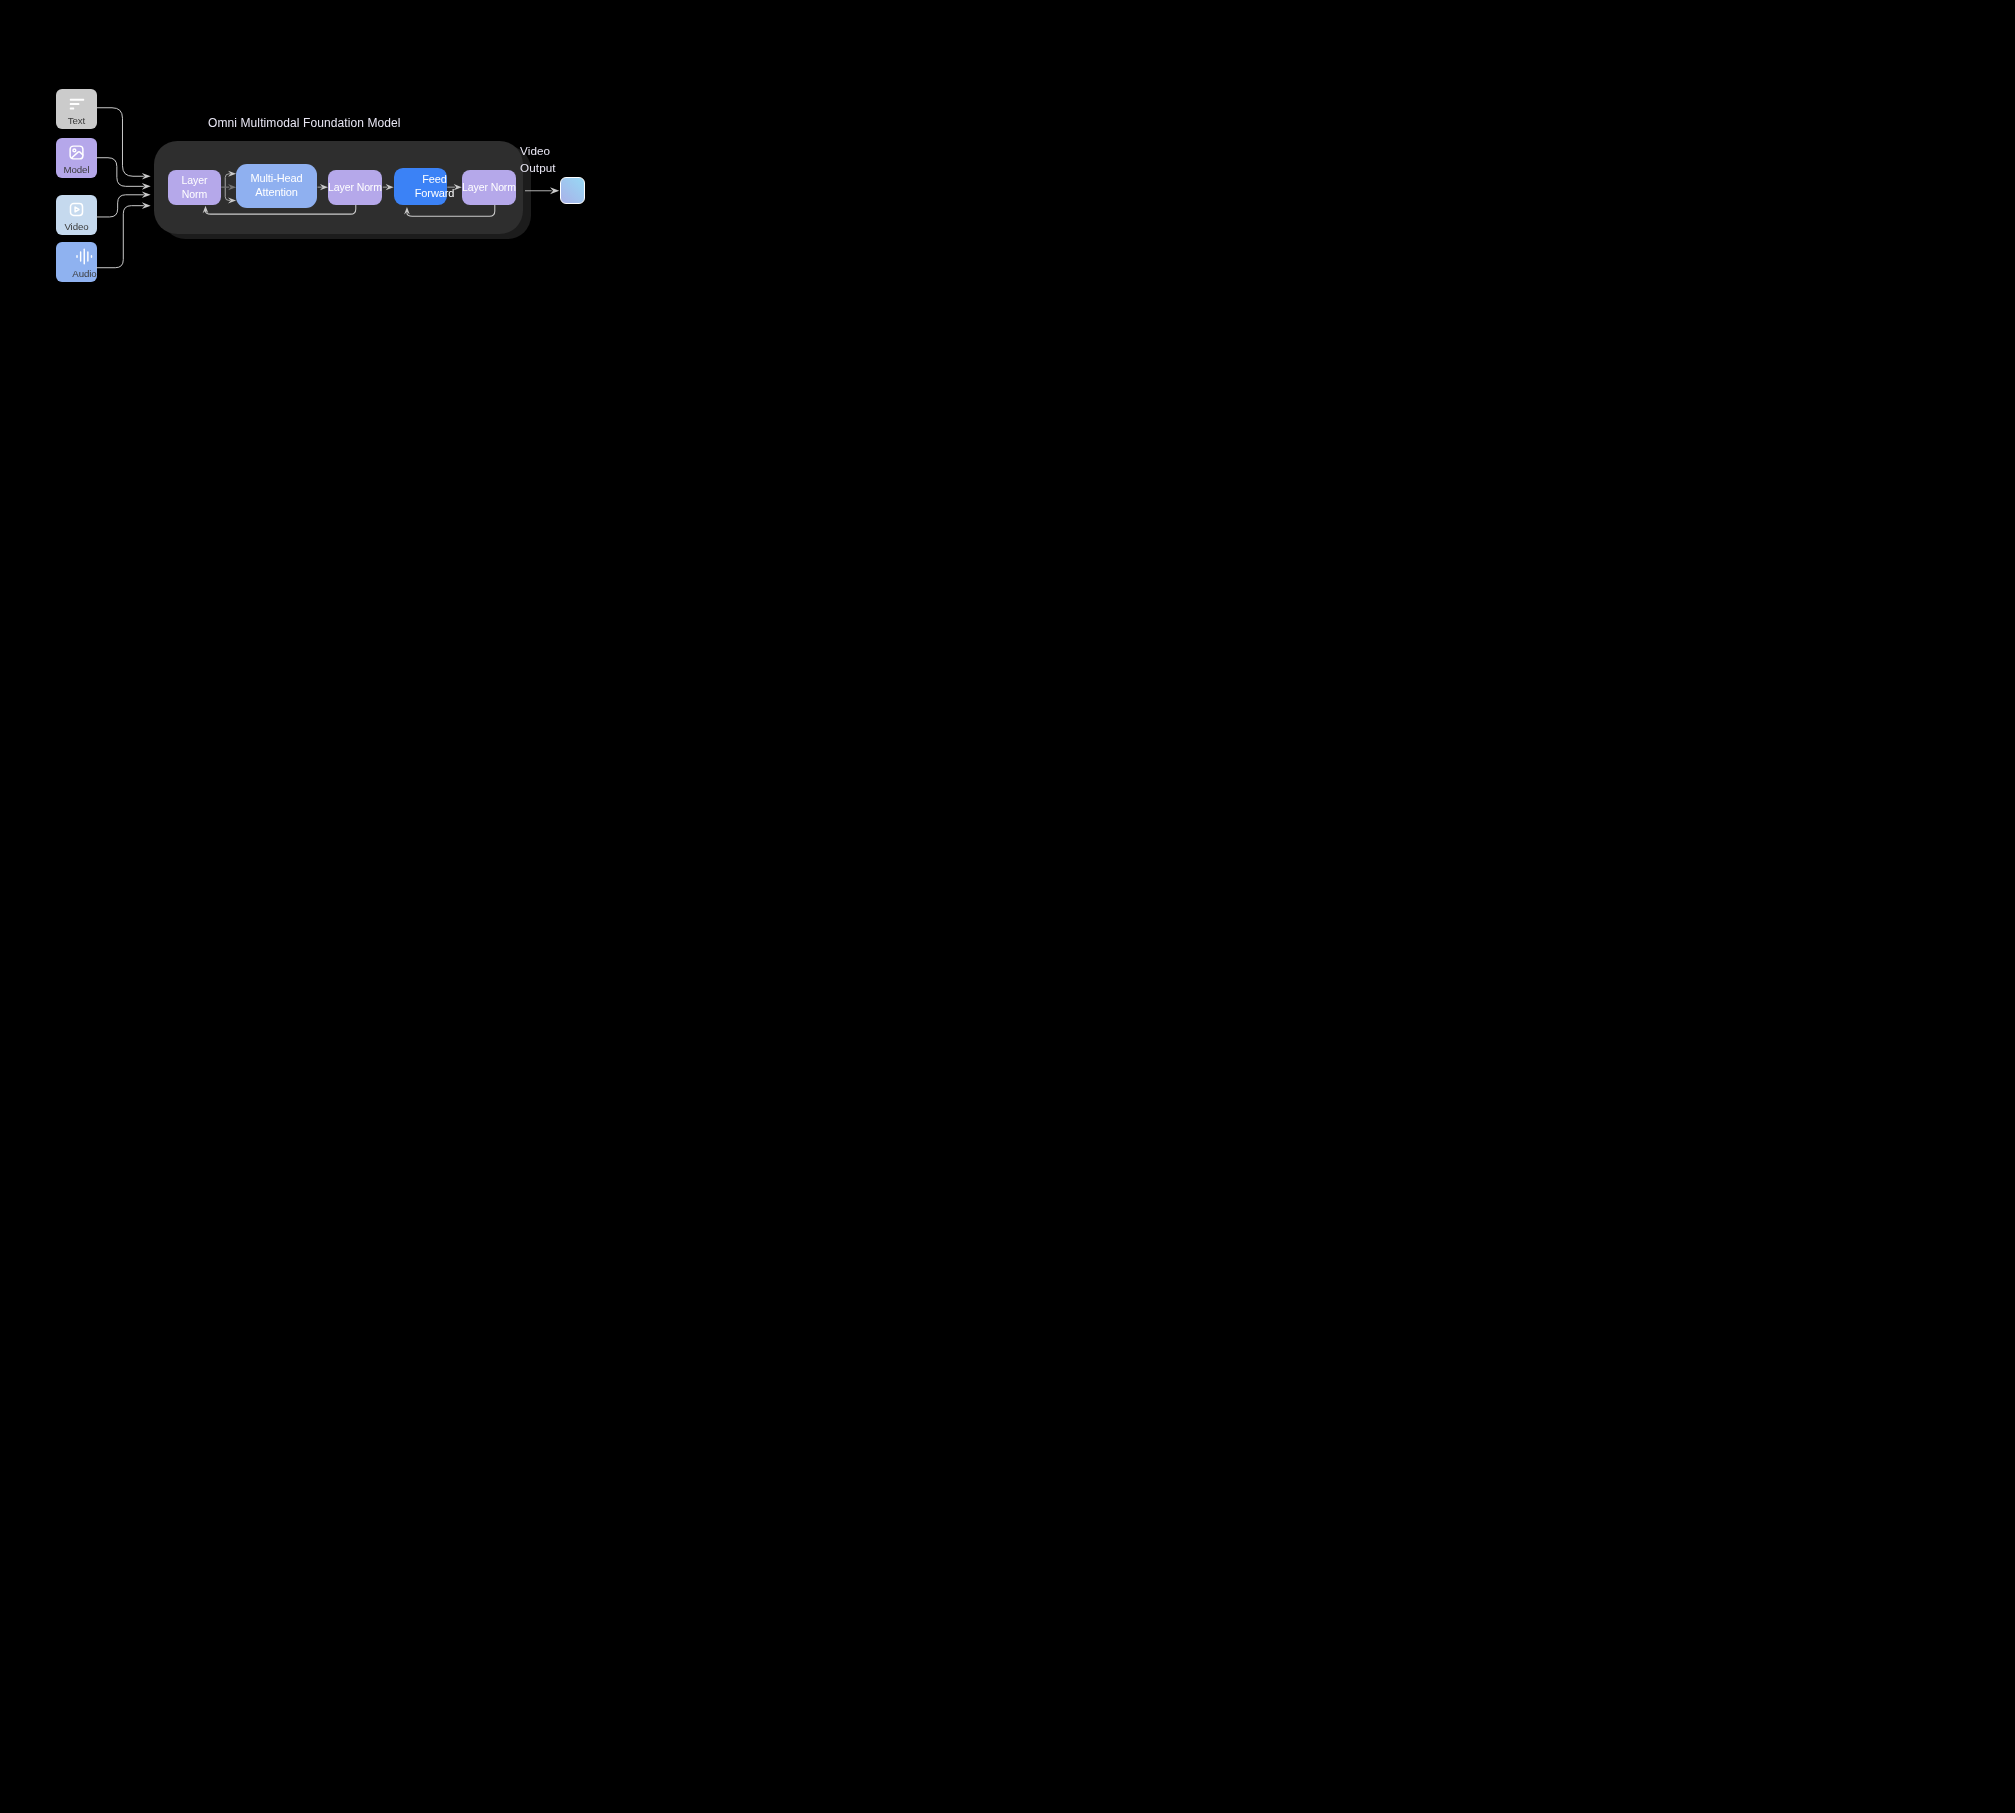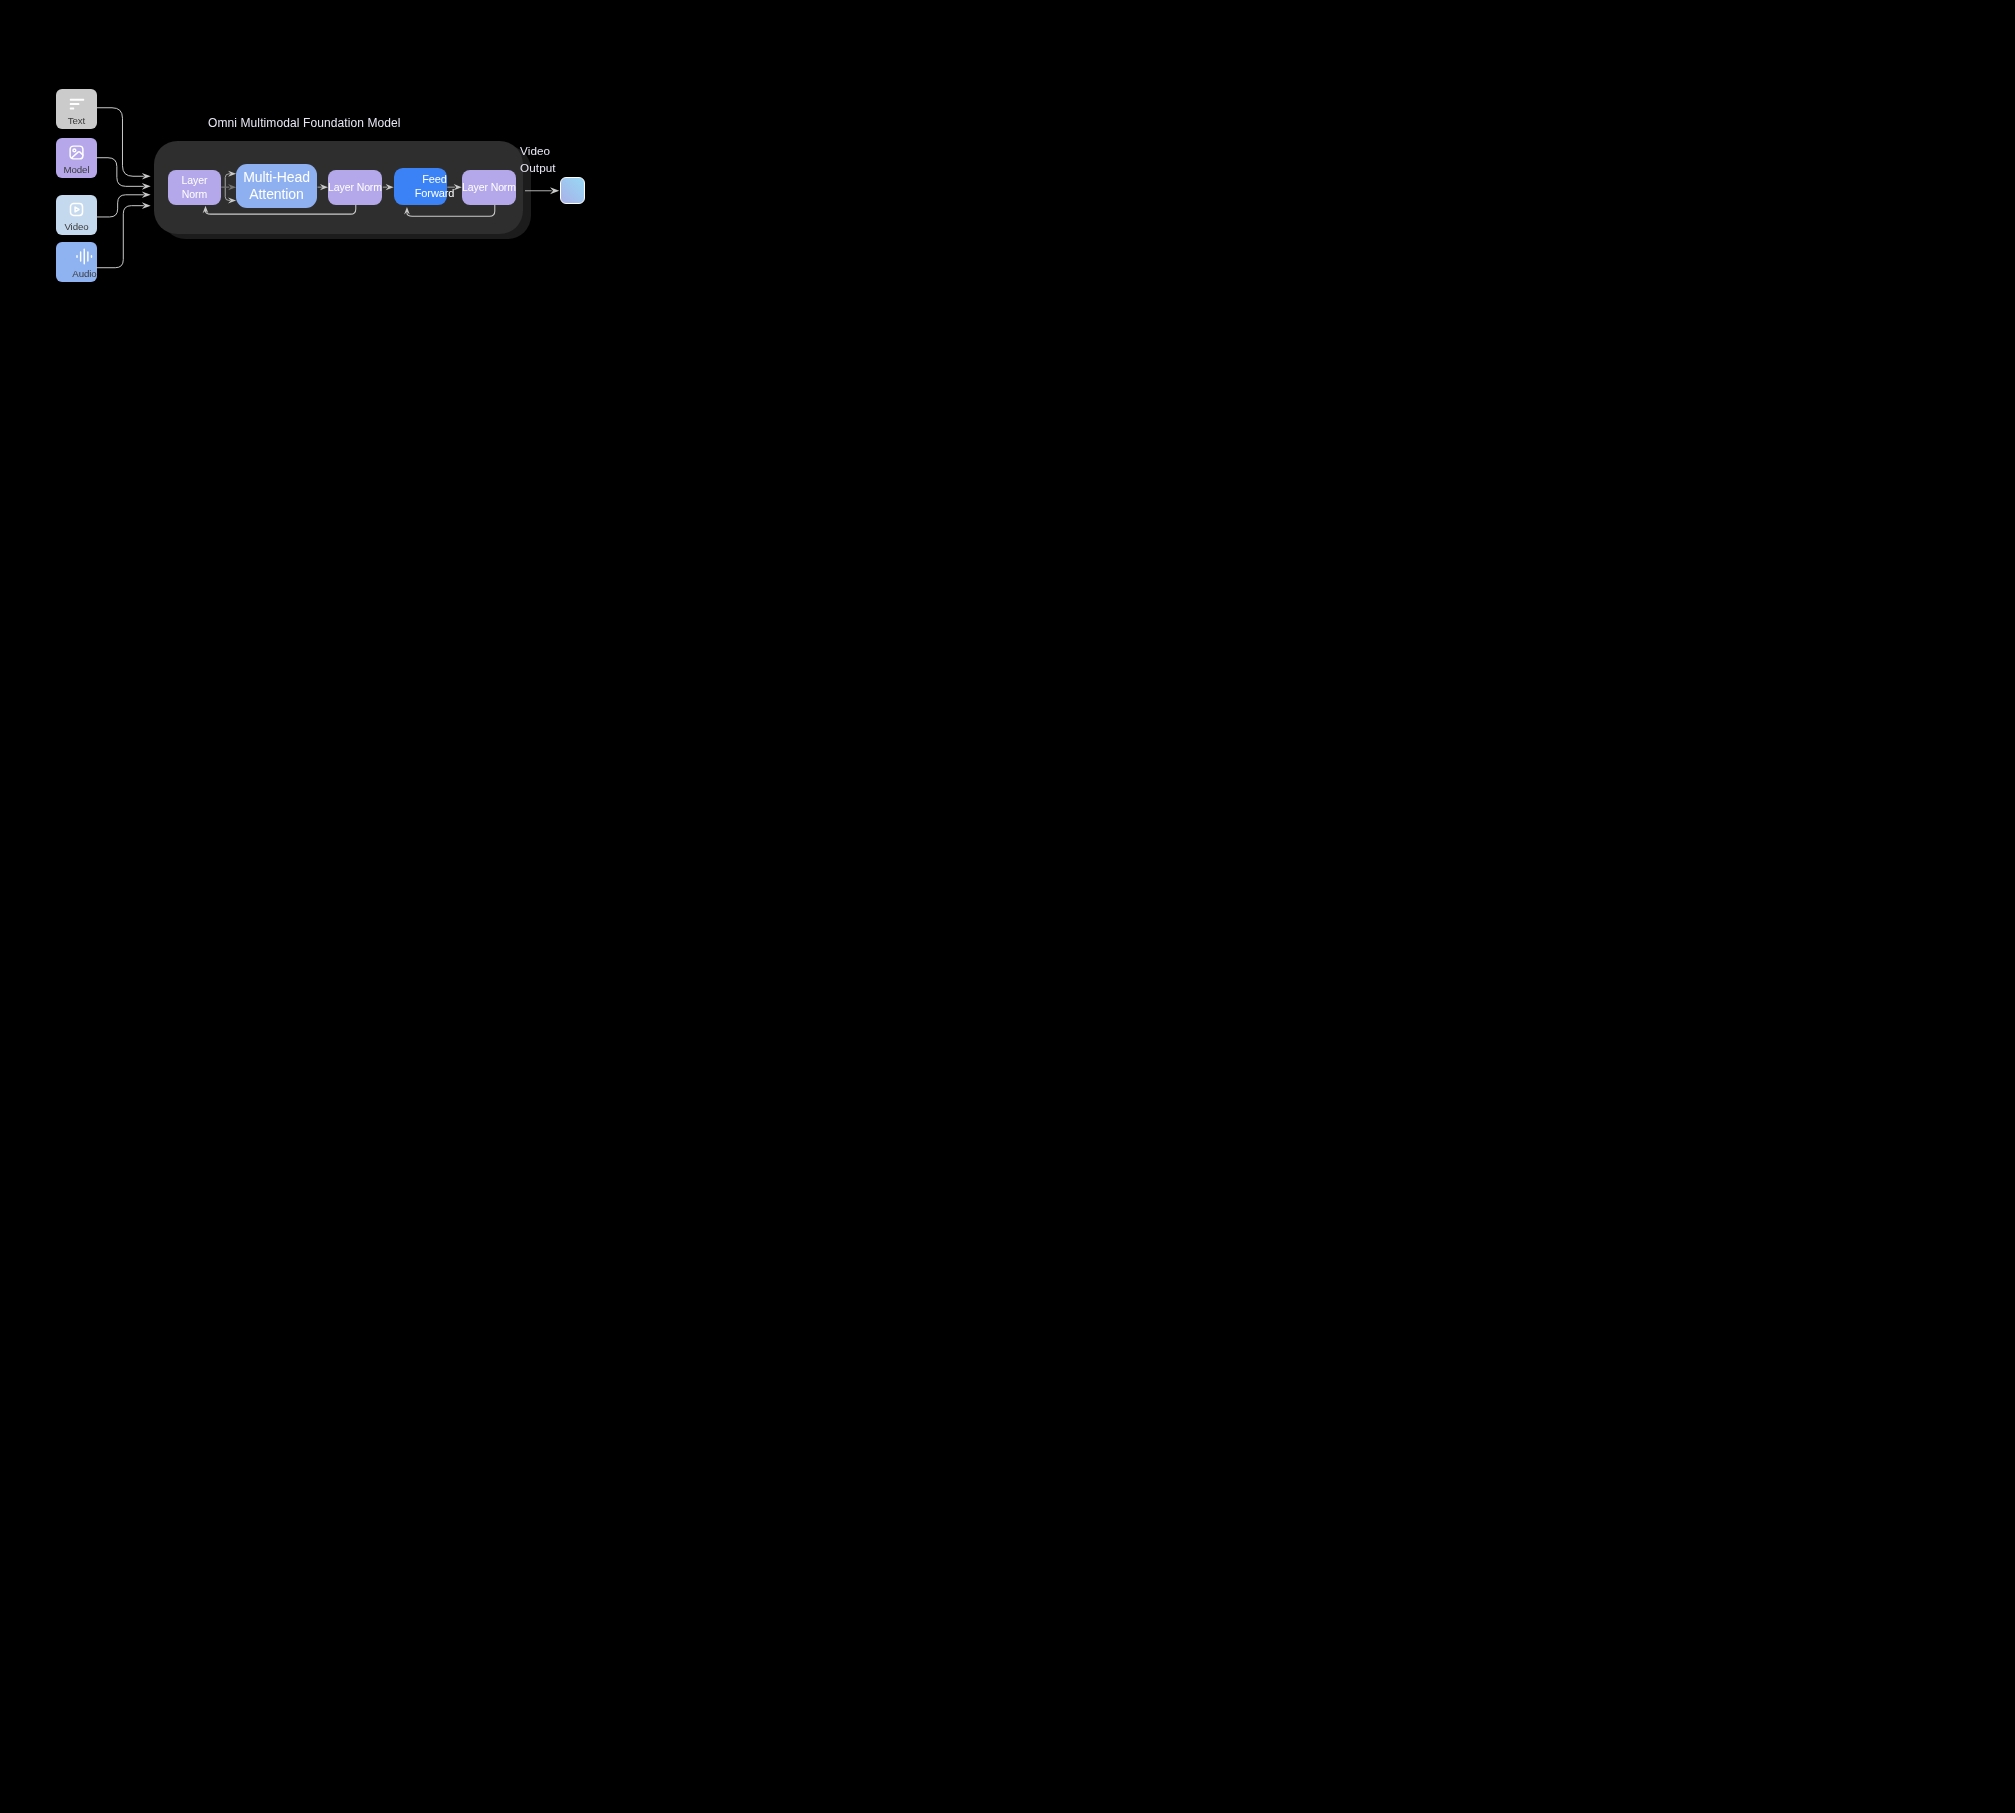--- a/index.html
+++ b/index.html
@@ -53,21 +53,21 @@
   }
   
   .block{
     position:absolute;
     display:flex;align-items:center;justify-content:center;text-align:center;
     color:var(--block_text);
     line-height:1.24;letter-spacing:-0.1px;
   }
   .block-ln{width:53px;height:35px;border-radius:8px;font-size:10.5px;}
   #block-ln1{left:168px;top:170px;}
-  #block-mha{left:236px;top:164px;width:81px;height:44px;border-radius:11px;font-size:14px;}
+  #block-mha{left:236px;top:164px;width:81px;height:44px;border-radius:11px;font-size:11px;}
   #block-ln2{left:328px;top:170px;width:54px;}
   #block-ff{left:394px;top:168px;width:53px;height:37px;border-radius:8.9px;font-size:11px;}
   #block-ln3{left:462px;top:170px;width:54px;}
   
   .output-label{
     position:absolute;left:520px;top:143px;width:64px;
     text-align:left;font-size:11.7px;color:var(--title_text);
     line-height:1.42;letter-spacing:0.1px;
   }
   .output-box{

